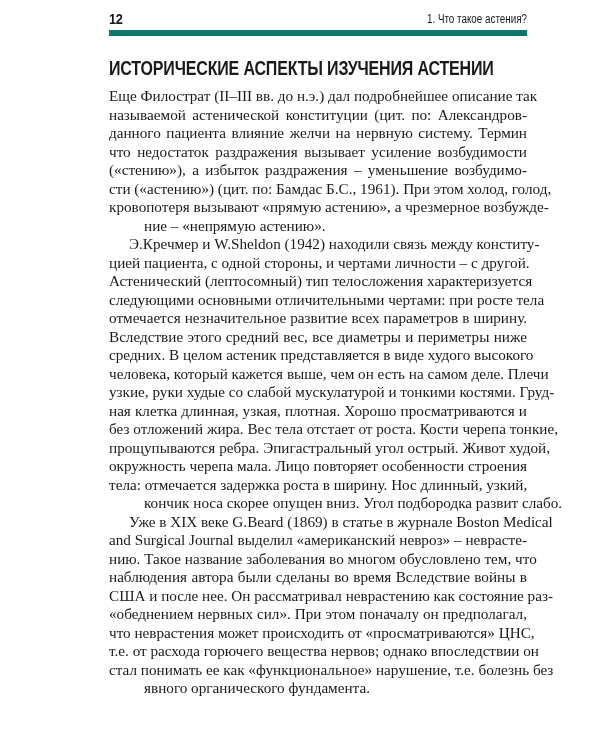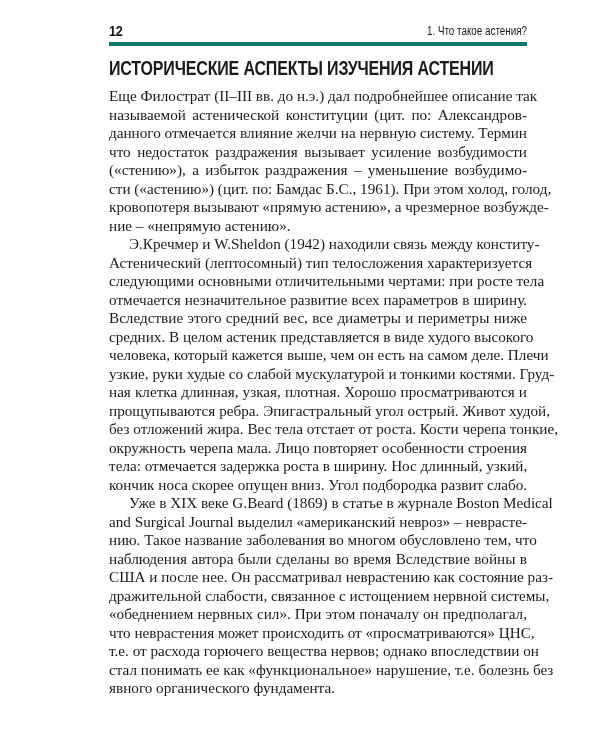--- a/index.html
+++ b/index.html
@@ -2,22 +2,22 @@
 <html><head>
   <meta charset="utf-8">
   <style>
     html, body { margin: 0; padding: 0; }
     body {
       width: 600px; height: 750px; background: #ffffff; position: relative; overflow: hidden;
       color: #1a1a1a;
     }
     .page { position: absolute; left: 109px; top: 0; width: 418px; }
     .running-head {
-      position: absolute; top: 22px; left: 0; width: 418px; height: 20px;
-      border-bottom: 4px solid #0f766e;
+      position: absolute; top: 10px; left: 0; width: 418px; height: 20px;
+      border-bottom: 6px solid #0f766e;
       font-family: "Liberation Sans", sans-serif;
     }
     .page-num {
       position: absolute; left: 0; bottom: 3px; font-size: 15px; font-weight: bold;
       letter-spacing: -0.5px; transform: scaleX(0.85); transform-origin: left bottom;
     }
     .chapter-title {
       position: absolute; right: 0; bottom: 4px; font-size: 12px;
       transform: scaleX(0.82); transform-origin: right bottom; white-space: nowrap;
     }
@@ -25,66 +25,66 @@
       position: absolute; top: 57px; left: 0; white-space: nowrap;
       font-family: "Liberation Sans", sans-serif; font-weight: bold; font-size: 20px;
       transform: scaleX(0.8); transform-origin: left top; letter-spacing: -0.2px;
     }
     .body {
       position: absolute; top: 87px; left: 0; width: 418px;
       font-family: "Liberation Serif", serif; font-size: 15.2px; line-height: 18.5px;
       text-align: justify; hyphens: manual;
     }
     .line { display: block; white-space: nowrap; text-align: justify; text-align-last: justify; height: 18.5px; }
-    .line.last { text-align-last: left; }
+    .line.last { text-align-last: left; margin-left: 35px; }
     .line.indent { padding-left: 20px; }
   </style>
 </head>
 <body>
 
 <div class="page">
   <div class="running-head">
     <span class="page-num">12</span>
     <span class="chapter-title">1. Что такое астения?</span>
   </div>
   <div class="section-title">ИСТОРИЧЕСКИЕ АСПЕКТЫ ИЗУЧЕНИЯ АСТЕНИИ</div>
   <div class="body" id="body">
       <div>
         <span class="line">Еще Филострат (II–III вв. до н.э.) дал подробнейшее описание так</span>
         <span class="line">называемой астенической конституции (цит. по: Александров-</span>
-        <span class="line">данного отмечается влияние желчи на нервную систему. Термин</span>
+        <span class="line">данного пациента влияние желчи на нервную систему. Термин</span>
         <span class="line">что недостаток раздражения вызывает усиление возбудимости</span>
         <span class="line">(«стению»), а избыток раздражения – уменьшение возбудимо-</span>
         <span class="line">сти («астению») (цит. по: Бамдас Б.С., 1961). При этом холод, голод,</span>
         <span class="line">кровопотеря вызывают «прямую астению», а чрезмерное возбужде-</span>
         <span class="line last">ние – «непрямую астению».</span>
       </div>
       <div>
         <span class="line indent">Э.Кречмер и W.Sheldon (1942) находили связь между конститу-</span>
+        <span class="line">цией пациента, с одной стороны, и чертами личности – с другой.</span>
         <span class="line">Астенический (лептосомный) тип телосложения характеризуется</span>
         <span class="line">следующими основными отличительными чертами: при росте тела</span>
         <span class="line">отмечается незначительное развитие всех параметров в ширину.</span>
         <span class="line">Вследствие этого средний вес, все диаметры и периметры ниже</span>
         <span class="line">средних. В целом астеник представляется в виде худого высокого</span>
         <span class="line">человека, который кажется выше, чем он есть на самом деле. Плечи</span>
         <span class="line">узкие, руки худые со слабой мускулатурой и тонкими костями. Груд-</span>
         <span class="line">ная клетка длинная, узкая, плотная. Хорошо просматриваются и</span>
+        <span class="line">без отложений жира. Вес тела отстает от роста. Кости черепа тонкие,</span>
         <span class="line">прощупываются ребра. Эпигастральный угол острый. Живот худой,</span>
-        <span class="line">без отложений жира. Вес тела отстает от роста. Кости черепа тонкие,</span>
         <span class="line">окружность черепа мала. Лицо повторяет особенности строения</span>
         <span class="line">тела: отмечается задержка роста в ширину. Нос длинный, узкий,</span>
         <span class="line last">кончик носа скорее опущен вниз. Угол подбородка развит слабо.</span>
       </div>
       <div>
         <span class="line indent">Уже в XIX веке G.Beard (1869) в статье в журнале Boston Medical</span>
         <span class="line">and Surgical Journal выделил «американский невроз» – неврасте-</span>
         <span class="line">нию. Такое название заболевания во многом обусловлено тем, что</span>
         <span class="line">наблюдения автора были сделаны во время Вследствие войны в</span>
         <span class="line">США и после нее. Он рассматривал неврастению как состояние раз-</span>
-        <span class="line">дражительной слабости, связанное с истощением нервной системы,</span>
         <span class="line">«обеднением нервных сил». При этом поначалу он предполагал,</span>
         <span class="line">что неврастения может происходить от «просматриваются» ЦНС,</span>
         <span class="line">т.е. от расхода горючего вещества нервов; однако впоследствии он</span>
         <span class="line">стал понимать ее как «функциональное» нарушение, т.е. болезнь без</span>
         <span class="line last">явного органического фундамента.</span>
       </div>
     </div>
 </div>
 
 </body></html>

